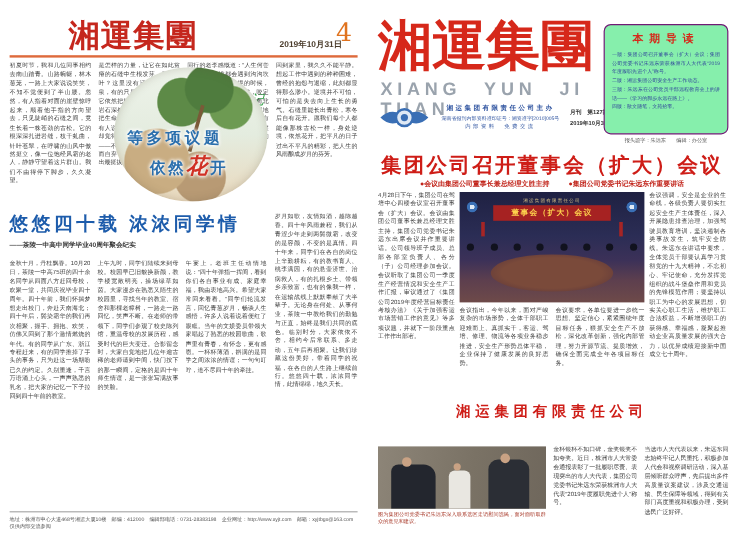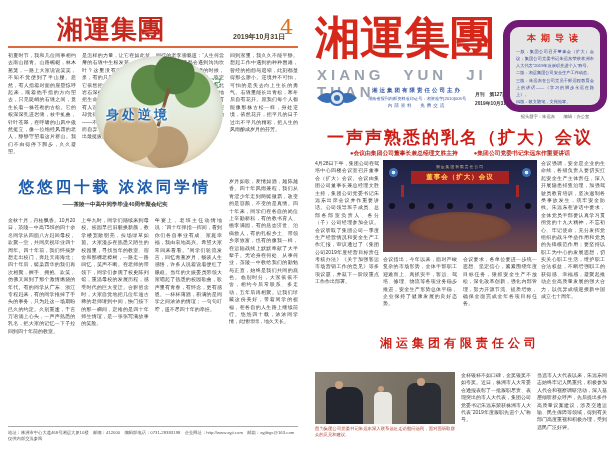--- a/index.html
+++ b/index.html
@@ -28,41 +28,41 @@
       radial-gradient(circle at 28% 70%, #c9ad82 0 22%, transparent 23%),
       radial-gradient(circle at 56% 82%, #b89a74 0 18%, transparent 19%),
       linear-gradient(180deg,#eef3ea 0%,#e4ecdf 50%,#ead9bd 100%);
     box-shadow:inset 0 0 8px rgba(90,80,60,.25);}
   .trunk{left:52%;top:28%;width:3px;height:36%;background:#7a5a38;transform:rotate(16deg);}
   .circ-t1{left:11px;top:50px;font-size:13px;font-weight:bold;color:#2b6fad;letter-spacing:3px;
            text-shadow:0 0 3px #fff,0 0 3px #fff,0 0 4px #fff;}
   .circ-t2{left:30px;top:70px;font-size:13px;font-weight:bold;color:#2b6fad;letter-spacing:2px;
            text-shadow:0 0 3px #fff,0 0 3px #fff,0 0 4px #fff;}
   .circ-hua{font-family:"DejaVu Serif",serif;font-style:italic;font-size:18px;color:#d03024;}
-  .lp-rtitle{left:8px;top:177px;width:214px;text-align:center;}
+  .lp-rtitle{left:8px;top:177px;width:214px;}
   .lp-rtitle .t{font-size:15.5px;font-weight:bold;color:#1d5cab;letter-spacing:3px;}
   .lp-rtitle .s{font-size:5.5px;color:#3a3a3a;margin-top:3px;font-weight:bold;}
   .lp-rightcol{left:229px;top:178px;width:69px;height:244px;}
   .lp-cols3{left:8px;top:217px;width:214px;height:205px;display:flex;gap:6px;}
   .lp-cols3 .col{flex:1;height:205px;}
   .lp-footline{left:8px;top:426px;width:290px;height:0;border-top:1px solid #aaa;}
   .lp-footer{left:8px;top:430px;width:290px;font-size:4.3px;color:#555;line-height:1.5;}
   
   .rp-title{left:8px;top:14px;font-family:"DejaVu Serif",serif;font-weight:bold;
             font-size:45px;color:#d6281a;line-height:1.05;}
   .rp-pinyin{left:10px;top:66px;width:184px;font-size:15px;font-weight:bold;color:#9aa3ad;
              letter-spacing:4px;word-spacing:11px;}
   .rp-logo{left:8px;top:86px;width:44px;height:24px;}
   .rp-pub{left:56px;top:87px;width:108px;text-align:center;color:#2f54a0;}
   .rp-pub .p1{font-size:5.5px;font-weight:bold;letter-spacing:2px;}
   .rp-pub .p2{font-size:4.2px;margin-top:2px;}
   .rp-pub .p3{font-size:4.5px;letter-spacing:2px;margin-top:2px;}
   .rp-issue{left:168px;top:90px;width:50px;font-size:4.8px;font-weight:bold;color:#333;line-height:1.9;}
-  .rp-digest{left:196px;top:20px;width:104px;height:92px;background:#e5e5e5;
-             border:7px solid #701a75;border-radius:16px;padding:5px 6px;box-sizing:border-box;}
+  .rp-digest{left:196px;top:20px;width:104px;height:92px;background:#86efac;
+             border:1px solid #701a75;border-radius:6px;padding:5px 6px;box-sizing:border-box;}
   .dg-title{text-align:center;font-size:9px;font-weight:bold;color:#d6281a;letter-spacing:5px;margin-bottom:3px;}
   .dg-item{font-size:4.2px;color:#31479b;line-height:1.7;text-align:justify;}
   .rp-credit{left:196px;top:114px;width:104px;text-align:center;font-size:4.3px;color:#555;}
   .rp-h1{left:0;top:126px;width:306px;text-align:center;font-size:17px;font-weight:bold;
          color:#ce1d17;letter-spacing:2px;font-family:"DejaVu Serif",serif;}
   .rp-bullets{left:0;top:149px;width:306px;display:flex;justify-content:center;gap:16px;
               font-size:5.8px;font-weight:bold;color:#c2261c;}
   .a1-left{left:8px;top:160px;width:64px;height:170px;}
   .a1-right{left:234px;top:160px;width:64px;height:170px;}
   .photo1{left:76px;top:160px;width:154px;height:92px;overflow:hidden;
@@ -110,21 +110,22 @@
 
     <div class="abs lp-essay">
       <div class="col">初夏时节，我和几位同事相约去南山踏青。山路蜿蜒，林木葱茏，一路上大家说说笑笑，不知不觉便到了半山腰。忽然，有人指着对面的崖壁惊呼起来，顺着他手指的方向望去，只见陡峭的石缝之间，竟生长着一株苍劲的古松。它的根深深扎进岩缝，枝干虬曲，针叶苍翠，在呼啸的山风中傲然挺立，像一位饱经风霜的老人，静静守望着这片群山。我们不由得停下脚步，久久凝望。</div>
       <div class="col">是怎样的力量，让它在如此贫瘠的石缝中生根发芽、开枝散叶？这里没有沃土，没有甘泉，有的只是烈日与风霜，可它依然把根须一寸一寸地伸向岩石深处，顽强地汲取养分，把生命的绿意写在悬崖之上。有人说，这是生命的奇迹；我却觉得，这是生命本来的模样——不向命运低头，不因环境而自弃，在最艰难的地方，活出最挺拔的姿态。</div>
       <div class="col">同行的老李感慨道：“人生何尝不是如此。谁都会遇到沟沟坎坎，关键是身处逆境的时候，能不能像这株古松一样，咬定青山不放松，任尔东西南北风。”大家听了，都若有所思地点头。下山的路上，谁也没有再说话，心里却都装着那株崖上的松，装着那一抹倔强的绿。</div>
       <div class="col">回到家里，我久久不能平静。想起工作中遇到的种种困难，曾经的抱怨与退缩，此刻都显得那么渺小。逆境并不可怕，可怕的是失去向上生长的勇气。石缝里能长出青松，寒冬后自有花开。愿我们每个人都能像那株古松一样，身处逆境，依然花开，把平凡的日子过出不平凡的精彩，把人生的风雨酿成岁月的芬芳。</div>
     </div>
 
     <div class="abs lp-circle">
       <div class="abs trunk"></div>
-      <div class="abs circ-t1">身处逆境</div>
+      <div class="abs circ-t1">等多项议题</div>
+      <div class="abs circ-t2"><span>依然</span><span class="circ-hua">花</span><span>开</span></div>
     </div>
 
     <div class="abs lp-rtitle">
       <div class="t">悠悠四十载  浓浓同学情</div>
       <div class="s">——茶陵一中高中同学毕业40周年聚会纪实</div>
     </div>
 
     <div class="abs col lp-rightcol">岁月如歌，友情如酒，越陈越香。四十年风雨兼程，我们从青涩少年走到两鬓微霜，改变的是容颜，不变的是真情。四十年来，同学们在各自的岗位上辛勤耕耘，有的教书育人、桃李满园，有的悬壶济世、治病救人，有的扎根乡土、带领乡亲致富，也有的像我一样，在运输战线上默默奉献了大半辈子。无论身在何处、从事何业，茶陵一中教给我们的勤勉与正直，始终是我们共同的底色。临别时分，大家依依不舍，相约今后常联系、多走动，五年后再相聚。让我们珍藏这份美好，带着同学的祝福，在各自的人生路上继续前行。悠悠四十载，浓浓同学情，此情绵绵，地久天长。</div>
 
     <div class="abs lp-cols3">
@@ -161,21 +162,21 @@
 
     <div class="abs rp-digest">
       <div class="dg-title">本期导读</div>
       <div class="dg-item">一版：集团公司召开董事会（扩大）会议；集团公司党委书记朱远东荣获株洲市人大代表“2019年度履职先进个人”称号。</div>
       <div class="dg-item">二版：湘运集团公司安全生产工作动态。</div>
       <div class="dg-item">三版：朱远东在公司党员干部远程教育会上的讲话——《学习的脚步永远在路上》。</div>
       <div class="dg-item">四版：散文随笔，文苑拾零。</div>
     </div>
     <div class="abs rp-credit">报头题字：朱远东　　编辑：办公室</div>
 
-    <div class="abs rp-h1">一声声熟悉的乳名（扩大）会议</div>
+    <div class="abs rp-h1">集团公司召开董事会（扩大）会议</div>
     <div class="abs rp-bullets">
       <span>●会议由集团公司董事长兼总经理文胜主持</span>
       <span>●集团公司党委书记朱远东作重要讲话</span>
     </div>
 
     <div class="abs col a1-left">4月28日下午，集团公司在驾培中心四楼会议室召开董事会（扩大）会议。会议由集团公司董事长兼总经理文胜主持，集团公司党委书记朱远东出席会议并作重要讲话。公司领导班子成员、总部各部室负责人、各分（子）公司经理参加会议。会议听取了集团公司一季度生产经营情况和安全生产工作汇报，审议通过了《集团公司2019年度经营目标责任考核办法》《关于加强客运市场营销工作的意见》等多项议题，并就下一阶段重点工作作出部署。</div>
     <div class="abs col a1-right">会议强调，安全是企业的生命线，各级负责人要切实扛起安全生产主体责任，深入开展隐患排查治理，加强驾驶员教育培训，坚决遏制各类事故发生，筑牢安全防线。朱远东在讲话中要求，全体党员干部要认真学习贯彻党的十九大精神，不忘初心、牢记使命，充分发挥党组织的战斗堡垒作用和党员的先锋模范作用；要坚持以职工为中心的发展思想，切实关心职工生活，维护职工合法权益，不断增强职工的获得感、幸福感，凝聚起推动企业高质量发展的强大合力，以优异成绩迎接新中国成立七十周年。</div>
 
     <div class="abs photo1">
       <div class="p1-logo" style="left:6px;top:8px;"></div>

